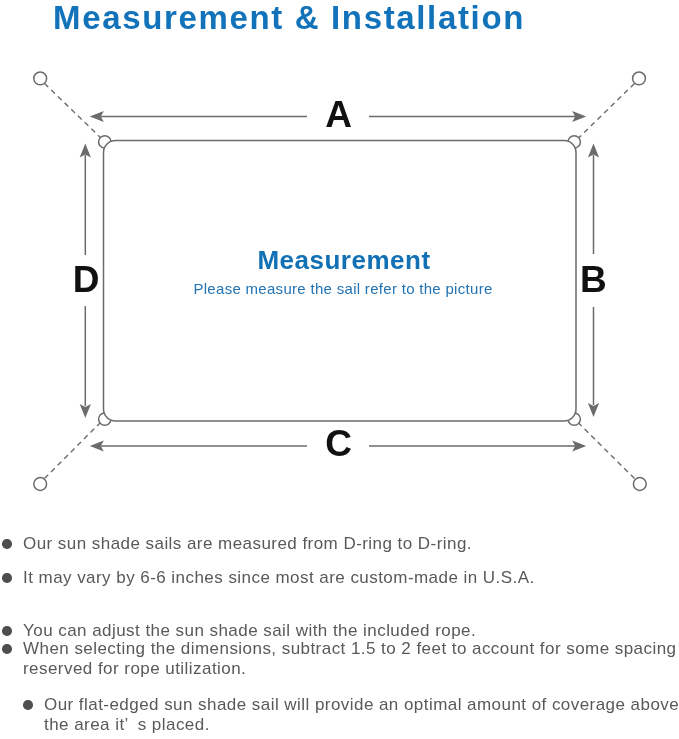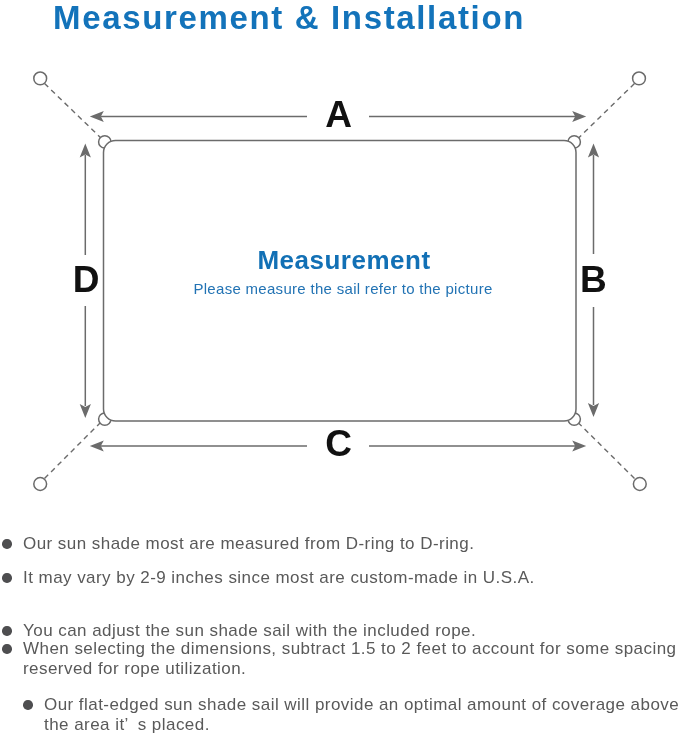--- a/index.html
+++ b/index.html
@@ -77,18 +77,18 @@
       <text x="338.5" y="456">C</text>
       <text x="86" y="291.5">D</text>
       <text x="593.3" y="292">B</text>
     </g>
   </svg>
 
   <div class="ctr1" style="top:246.5px;">Measurement</div>
   <div class="ctr2" style="top:280.5px;">Please measure the sail refer to the picture</div>
 
   <div class="bullets">
-    <div style="top:534px;">Our sun shade most are measured from D-ring to D-ring.</div>
-    <div style="top:568px;">It may vary by 2-9 inches since most are custom-made in U.S.A.</div>
+    <div style="top:534px;">Our sun shade sails are measured from D-ring to D-ring.</div>
+    <div style="top:568px;">It may vary by 6-6 inches since most are custom-made in U.S.A.</div>
     <div style="top:605px;margin-top:34px;">When selecting the dimensions, subtract 1.5 to 2 feet to account for some spacing<br>reserved for rope utilization.</div>
     <div style="top:621px;">You can adjust the sun shade sail with the included rope.</div>
     <div style="top:695px;margin-left:21px;">Our flat-edged sun shade sail will provide an optimal amount of coverage above<br>the area it’ s placed.</div>
   </div>
 
 </body></html>

